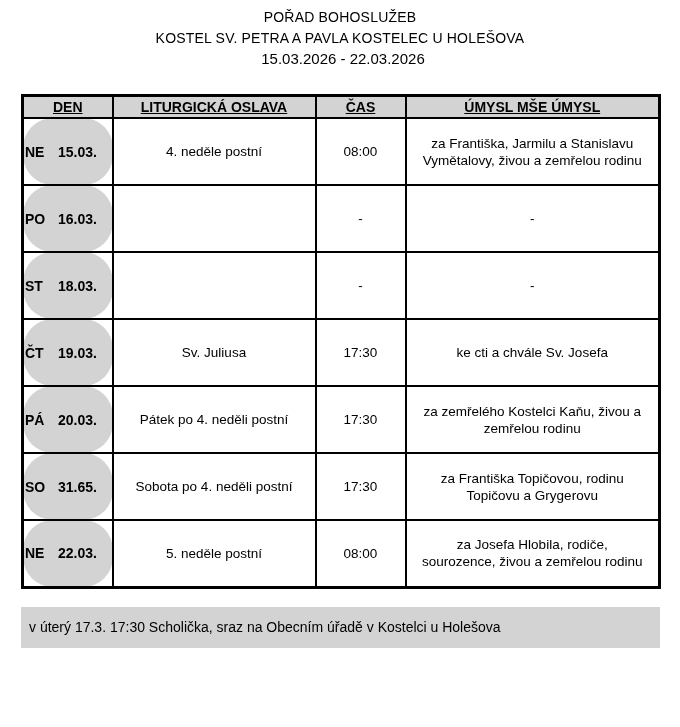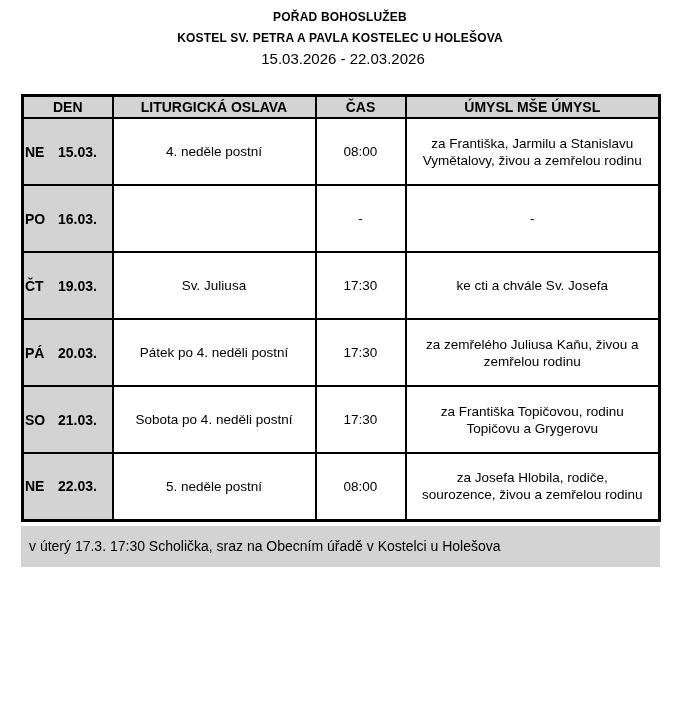--- a/index.html
+++ b/index.html
@@ -14,22 +14,22 @@
     width: 680px;
     height: 727px;
     background: #ffffff;
     overflow: hidden;
   }
   .title-block {
     padding-top: 7px;
     text-align: center;
   }
   .doc-title, .church-name {
-    font-size: 12px;
-    font-weight: bold;
+    font-size: 14px;
+    font-weight: normal;
     line-height: 21px;
     letter-spacing: 0.2px;
   }
   .date-range {
     font-size: 15px;
     line-height: 20px;
     padding-left: 6px;
   }
   table.schedule {
     border-collapse: collapse;
@@ -42,30 +42,32 @@
     border: 2px solid #000000;
     vertical-align: middle;
   }
   table.schedule th {
     background: #d3d3d3;
     font-size: 14px;
     font-weight: bold;
     height: 18px;
     padding: 1px 0;
     text-align: center;
+    text-decoration: underline;
   }
   table.schedule tbody tr {
     height: 67px;
   }
   td.day-cell {
     background: #d3d3d3;
     font-weight: bold;
     font-size: 14px;
     text-align: left;
     white-space: nowrap;
+    border-radius: 30px;
   }
   .day-abbr {
     display: inline-block;
     width: 33px;
   }
   td.feast-cell {
     font-size: 13.5px;
     text-align: center;
     padding: 0 4px;
     margin-left: 43px;
@@ -74,21 +76,21 @@
     font-size: 13.5px;
     text-align: center;
   }
   td.intention-cell {
     font-size: 13.5px;
     text-align: center;
     padding: 2px 12px;
     line-height: 17px;
   }
   .footer-note {
-    margin: 4px 0 0 21px;
+    margin: 18px 0 0 21px;
     width: 639px;
     height: 41px;
     background: #d3d3d3;
     box-sizing: border-box;
     display: flex;
     align-items: center;
     padding-left: 8px;
     font-size: 14px;
   }
 </style>
@@ -125,33 +127,39 @@
         <td class="time-cell">08:00</td>
         <td class="intention-cell">za Františka, Jarmilu a Stanislavu Vymětalovy, živou a zemřelou rodinu</td>
       </tr>
       <tr>
         <td class="day-cell"><span class="day-abbr">PO</span><span>16.03.</span></td>
         <td class="feast-cell"></td>
         <td class="time-cell">-</td>
         <td class="intention-cell">-</td>
       </tr>
       <tr>
+        <td class="day-cell"><span class="day-abbr">ST</span><span>18.03.</span></td>
+        <td class="feast-cell"></td>
+        <td class="time-cell">-</td>
+        <td class="intention-cell">-</td>
+      </tr>
+      <tr>
         <td class="day-cell"><span class="day-abbr">ČT</span><span>19.03.</span></td>
         <td class="feast-cell">Sv. Juliusa</td>
         <td class="time-cell">17:30</td>
         <td class="intention-cell">ke cti a chvále Sv. Josefa</td>
       </tr>
       <tr>
         <td class="day-cell"><span class="day-abbr">PÁ</span><span>20.03.</span></td>
         <td class="feast-cell">Pátek po 4. neděli postní</td>
         <td class="time-cell">17:30</td>
-        <td class="intention-cell">za zemřelého Juliusa Kaňu, živou a zemřelou rodinu</td>
+        <td class="intention-cell">za zemřelého Kostelci Kaňu, živou a zemřelou rodinu</td>
       </tr>
       <tr>
-        <td class="day-cell"><span class="day-abbr">SO</span><span>21.03.</span></td>
+        <td class="day-cell"><span class="day-abbr">SO</span><span>31.65.</span></td>
         <td class="feast-cell">Sobota po 4. neděli postní</td>
         <td class="time-cell">17:30</td>
         <td class="intention-cell">za Františka Topičovou, rodinu Topičovu a Grygerovu</td>
       </tr>
       <tr>
         <td class="day-cell"><span class="day-abbr">NE</span><span>22.03.</span></td>
         <td class="feast-cell">5. neděle postní</td>
         <td class="time-cell">08:00</td>
         <td class="intention-cell">za Josefa Hlobila, rodiče, sourozence, živou a zemřelou rodinu</td>
       </tr>

